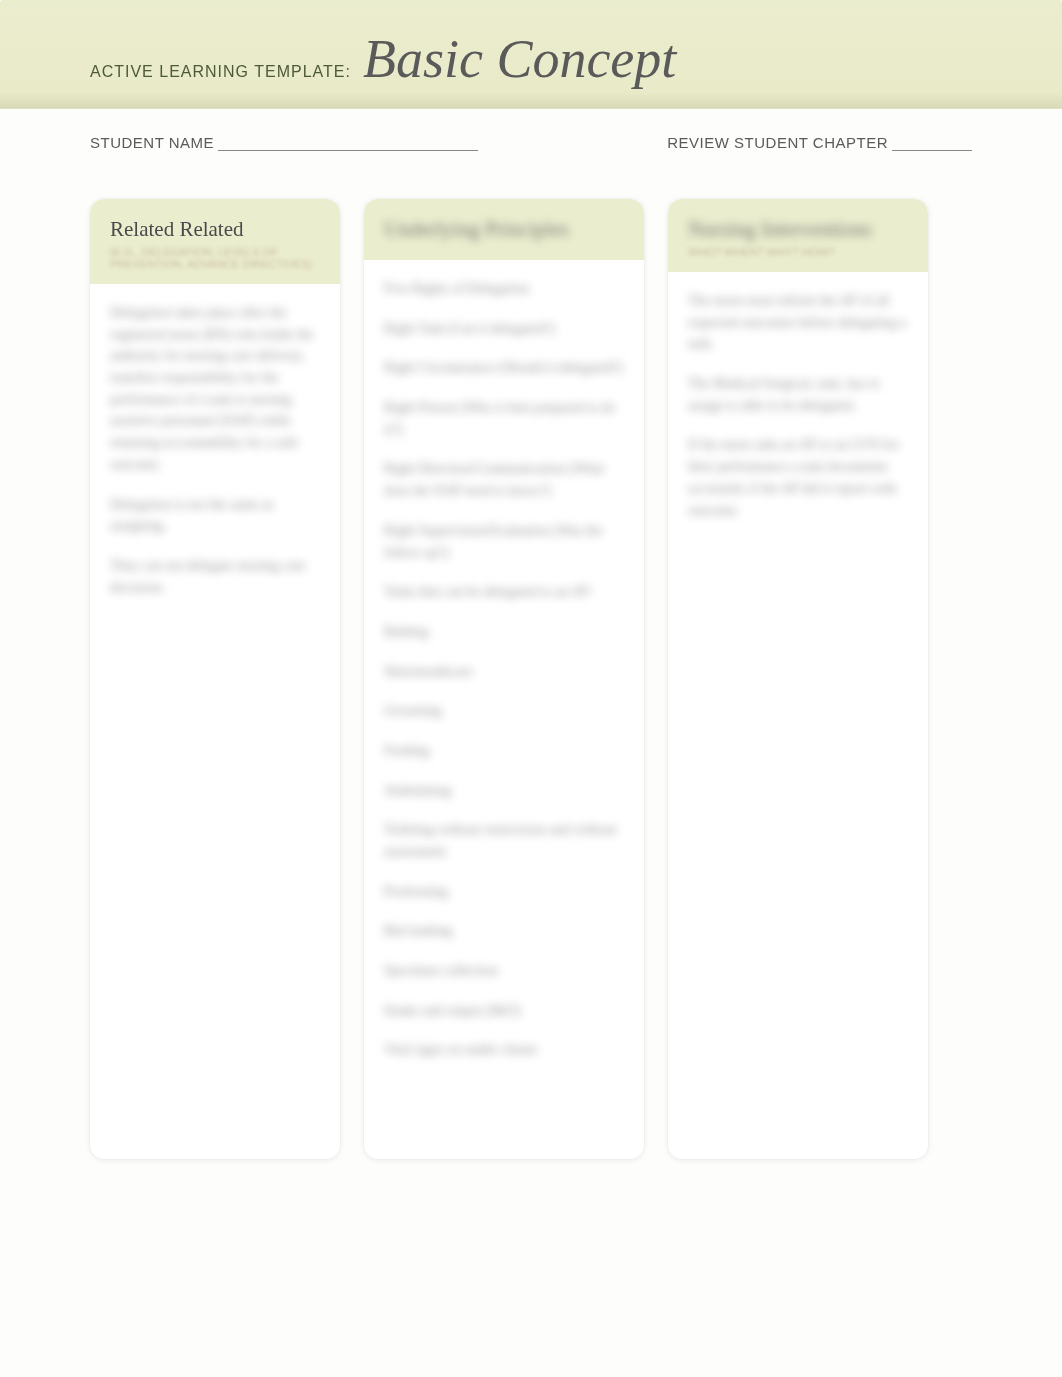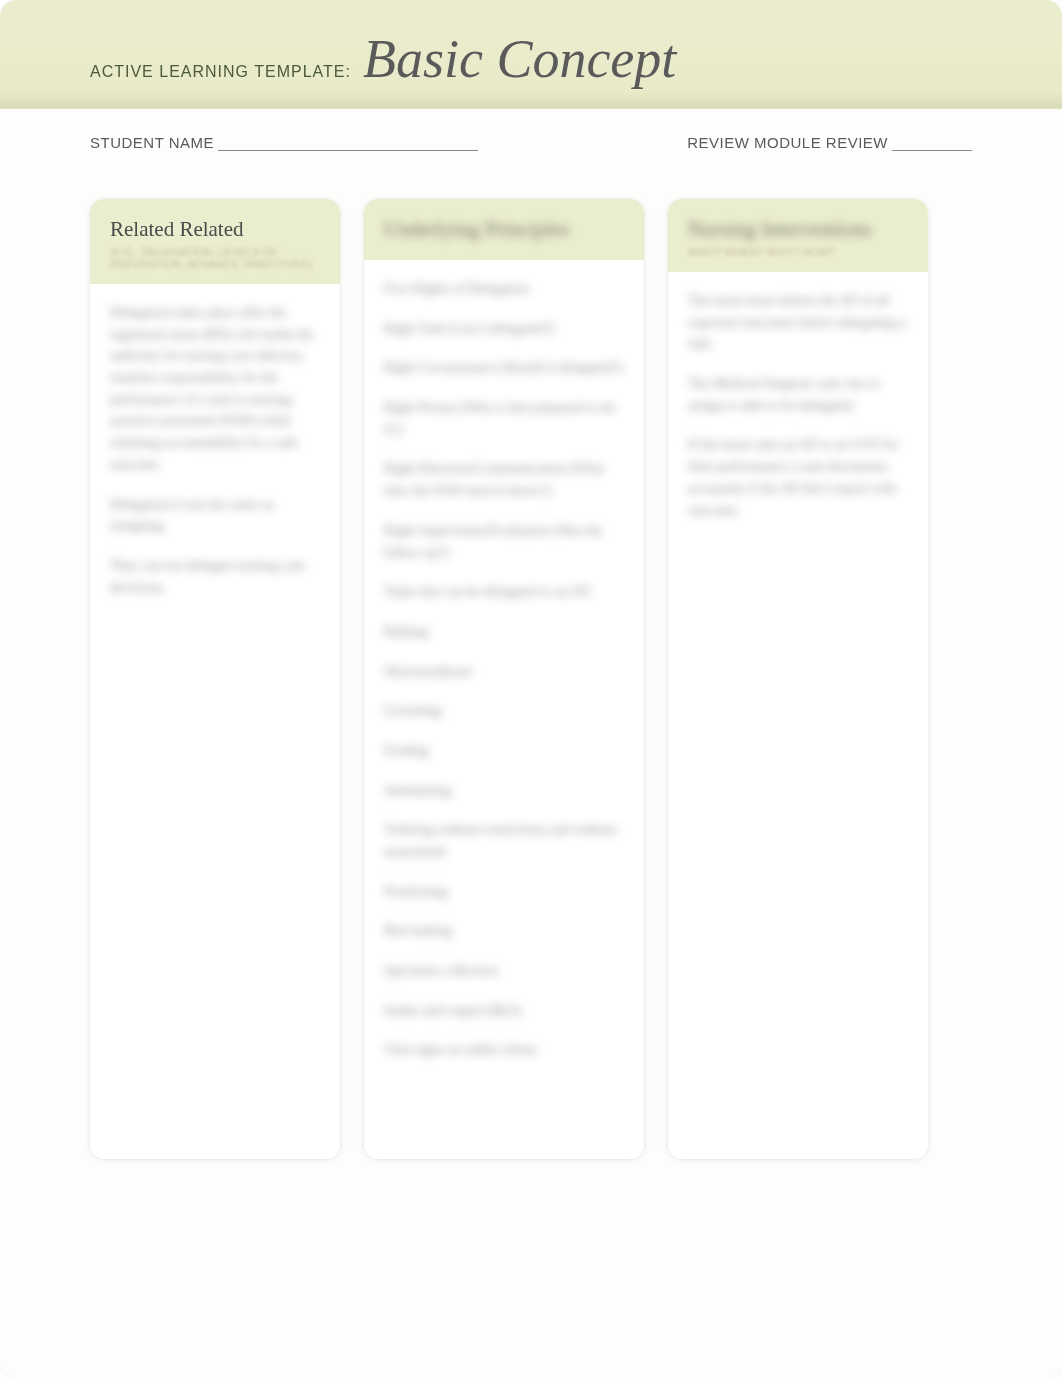--- a/index.html
+++ b/index.html
@@ -11,21 +11,21 @@
       font-family: Georgia, 'Times New Roman', serif;
       background: #ffffff;
       width: 1062px;
       height: 1377px;
       position: relative;
     }
     .page-container {
       width: 100%;
       height: 100%;
       background: #fdfdfb;
-      border-radius: 16px;
+      border-radius: 3px;
       overflow: hidden;
       box-shadow: 0 2px 8px rgba(0,0,0,0.05);
     }
     .header-band {
       background: linear-gradient(to bottom, #ebedcf 0%, #e8eac8 85%, #d8dab8 100%);
       padding: 28px 0 18px 90px;
       border-bottom: 1px solid rgba(0,0,0,0.05);
     }
     .template-label {
       font-family: Arial, Helvetica, sans-serif;
@@ -163,21 +163,21 @@
   <div class="meta-row">
     <div class="meta-left">
       <div class="meta-field">
         <span class="meta-label">STUDENT NAME</span>
         <span class="meta-line line-student">
           <span class="meta-value"></span>
         </span>
       </div>
     </div>
     <div class="meta-field">
-      <span class="meta-label">REVIEW MODULE REVIEW</span>
+      <span class="meta-label">REVIEW STUDENT CHAPTER</span>
       <span class="meta-line line-chapter">
         <span class="meta-value"></span>
       </span>
     </div>
   </div>
 
   <div class="columns">
 
     <div class="card col-1">
       <div class="card-header">

